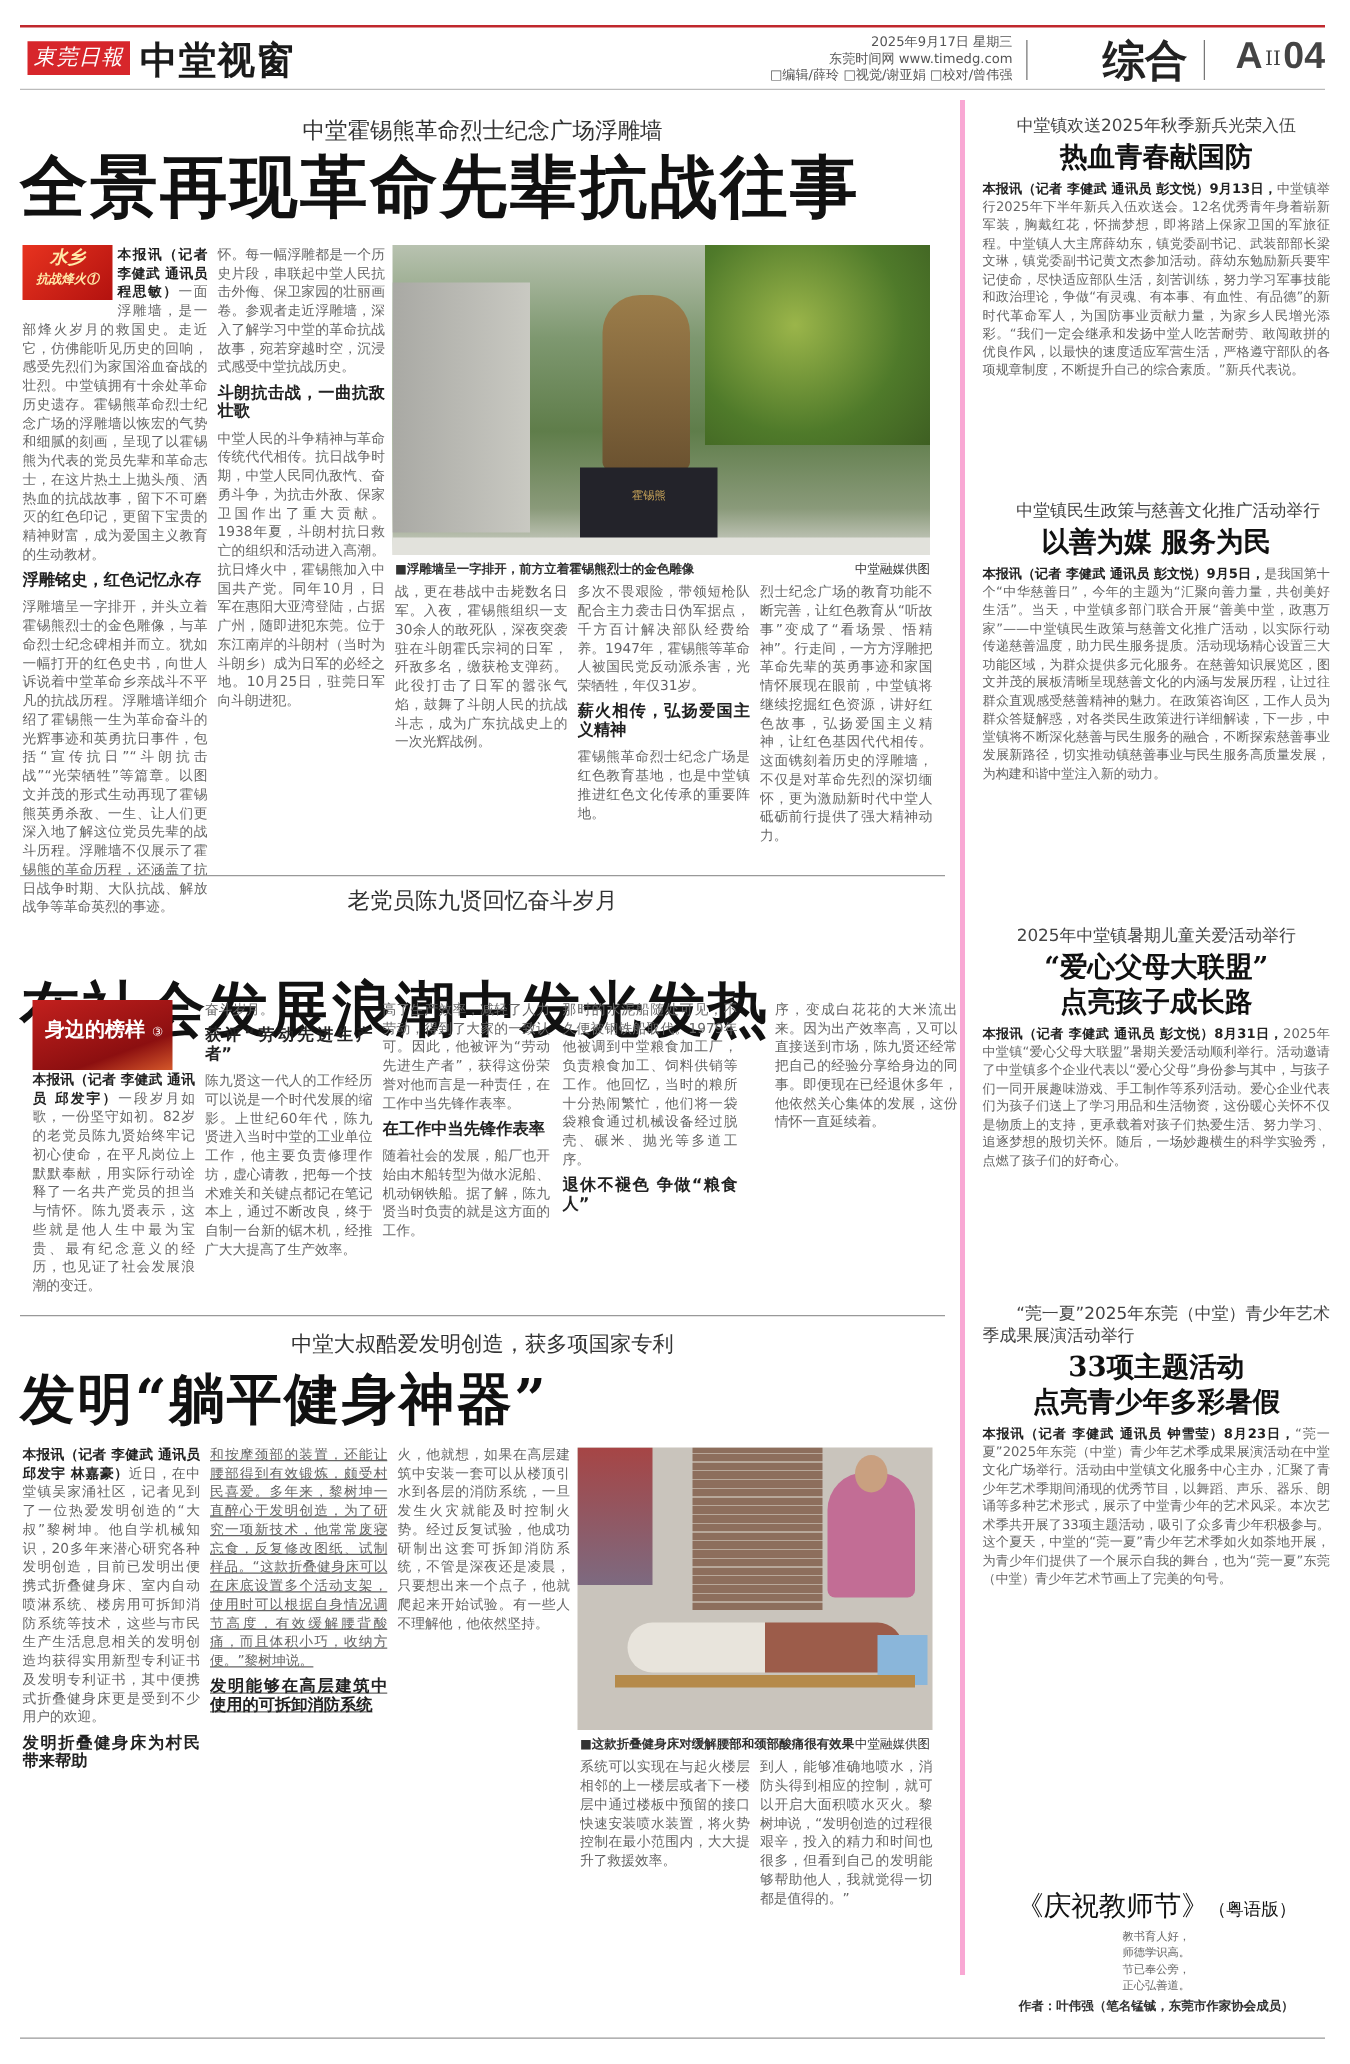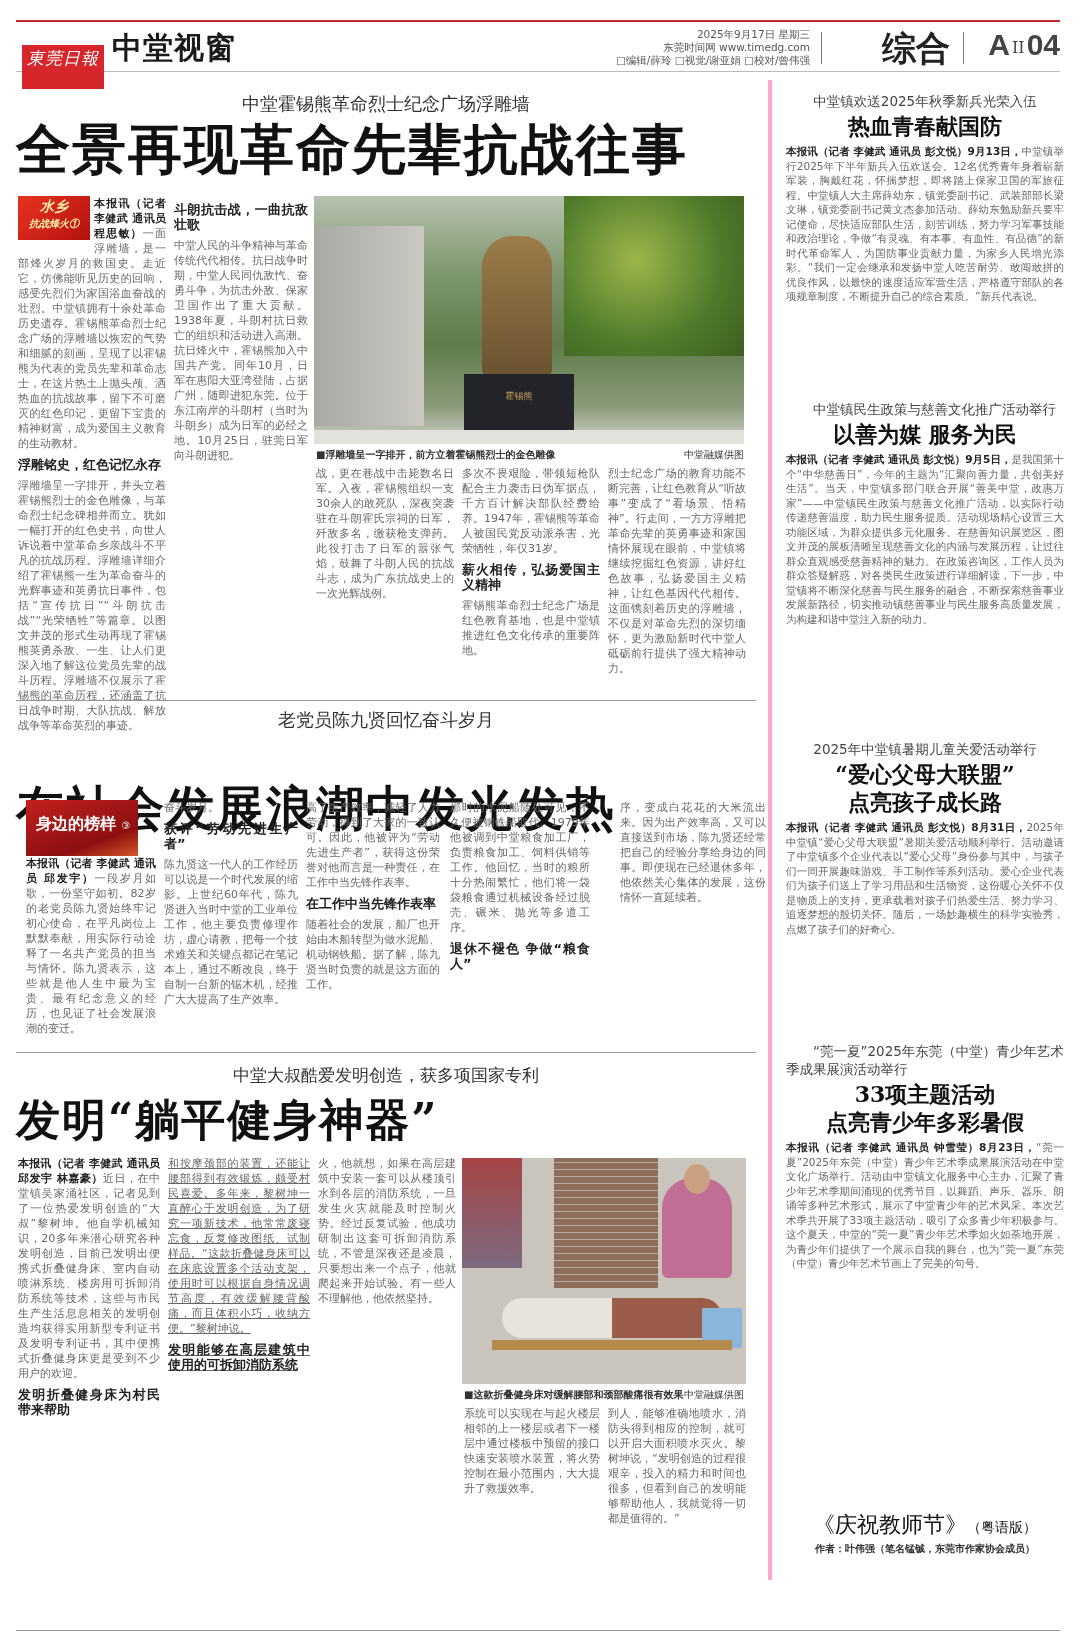--- a/index.html
+++ b/index.html
@@ -1,18 +1,18 @@
 <!DOCTYPE html>
 <html><head>
 <meta charset="utf-8">
 <style>
   * { margin: 0; padding: 0; box-sizing: border-box; }
   body { width: 1080px; height: 1651px; background: #ffffff; font-family: "DejaVu Sans", sans-serif; color: #222; overflow: hidden; position: relative; }
   .masthead { position: absolute; left: 16px; right: 20px; top: 20px; height: 52px; border-top: 2px solid #c0282d; border-bottom: 1px solid #bbb; }
-  .logo { position: absolute; left: 6px; top: 11px; width: 82px; height: 44px; background: #d7262b; color: #fff; font-family: "DejaVu Serif", serif; font-size: 17px; line-height: 27px; text-align: center; font-style: italic; letter-spacing: 1px; margin-top: 12px; }
+  .logo { position: absolute; left: 6px; top: 11px; width: 82px; height: 27px; background: #d7262b; color: #fff; font-family: "DejaVu Serif", serif; font-size: 17px; line-height: 27px; text-align: center; font-style: italic; letter-spacing: 1px; }
   .section-name { position: absolute; left: 96px; top: 6px; font-size: 30px; font-weight: bold; color: #1a1a1a; letter-spacing: 1px; }
   .meta { position: absolute; right: 250px; top: 6px; text-align: right; font-size: 10.5px; line-height: 13px; color: #555; }
   .vbar { position: absolute; top: 10px; width: 1px; height: 32px; background: #777; }
   .page-cat { position: absolute; right: 110px; top: 4px; font-size: 34px; font-weight: bold; color: #222; }
   .page-num { position: absolute; right: 0; top: 6px; font-size: 30px; font-weight: bold; color: #444; font-family: "Liberation Sans", sans-serif; }
   .page-num small { font-size: 16px; font-weight: normal; font-family: "DejaVu Serif", serif; vertical-align: middle; margin: 0 2px; }
   .sidebar { position: absolute; left: 768px; top: 80px; width: 296px; border-left: 4px solid #f9a8d4; padding-left: 14px; height: 1500px; }
 
   .subtitle { text-align: center; font-size: 18px; color: #333; }
   .headline { text-align: left; font-family: "DejaVu Serif", serif; font-weight: bold; color: #111; letter-spacing: 2px; }
@@ -58,20 +58,21 @@
 </div>
 
 <div class="col body-text" style="left:18px;top:196px;width:148px;height:560px;">
   <div style="float:left;width:76px;height:46px;"></div>
   <b>本报讯（记者 李健武 通讯员 程思敏）</b><span>一面浮雕墙，是一部烽火岁月的救国史。走近它，仿佛能听见历史的回响，感受先烈们为家国浴血奋战的壮烈。中堂镇拥有十余处革命历史遗存。霍锡熊革命烈士纪念广场的浮雕墙以恢宏的气势和细腻的刻画，呈现了以霍锡熊为代表的党员先辈和革命志士，在这片热土上抛头颅、洒热血的抗战故事，留下不可磨灭的红色印记，更留下宝贵的精神财富，成为爱国主义教育的生动教材。</span>
   <div class="sub-head">浮雕铭史，红色记忆永存</div>
   <span>浮雕墙呈一字排开，并头立着霍锡熊烈士的金色雕像，与革命烈士纪念碑相并而立。犹如一幅打开的红色史书，向世人诉说着中堂革命乡亲战斗不平凡的抗战历程。浮雕墙详细介绍了霍锡熊一生为革命奋斗的光辉事迹和英勇抗日事件，包括“宣传抗日”“斗朗抗击战”“光荣牺牲”等篇章。以图文并茂的形式生动再现了霍锡熊英勇杀敌、一生、让人们更深入地了解这位党员先辈的战斗历程。浮雕墙不仅展示了霍锡熊的革命历程，还涵盖了抗日战争时期、大队抗战、解放战争等革命英烈的事迹。</span>
 </div>
 
 <div class="col body-text" style="left:174px;top:196px;width:134px;height:560px;">
+  <span>怀。每一幅浮雕都是一个历史片段，串联起中堂人民抗击外侮、保卫家园的壮丽画卷。参观者走近浮雕墙，深入了解学习中堂的革命抗战故事，宛若穿越时空，沉浸式感受中堂抗战历史。</span>
   <div class="sub-head">斗朗抗击战，一曲抗敌壮歌</div>
   <span>中堂人民的斗争精神与革命传统代代相传。抗日战争时期，中堂人民同仇敌忾、奋勇斗争，为抗击外敌、保家卫国作出了重大贡献。1938年夏，斗朗村抗日救亡的组织和活动进入高潮。抗日烽火中，霍锡熊加入中国共产党。同年10月，日军在惠阳大亚湾登陆，占据广州，随即进犯东莞。位于东江南岸的斗朗村（当时为斗朗乡）成为日军的必经之地。10月25日，驻莞日军向斗朗进犯。</span>
 </div>
 
 <div class="img" style="left:314px;top:196px;width:430px;height:248px;background:linear-gradient(180deg,#b8c2b0 0%,#7e9870 30%,#5f7d4a 60%,#8a9a7a 85%,#d6d6d0 100%);">
   <div style="position:absolute;left:0;top:30px;width:110px;height:200px;background:linear-gradient(90deg,#a9a9a4,#c9c9c2);"></div>
   <div style="position:absolute;left:250px;top:0;width:180px;height:160px;background:radial-gradient(circle at 40% 40%,#9bb54a,#4f7a2a 60%,#3e5f22);"></div>
   <div style="position:absolute;left:168px;top:40px;width:70px;height:140px;background:linear-gradient(180deg,#9c7d4a,#6b5230);border-radius:30px 30px 6px 6px;"></div>
   <div style="position:absolute;left:150px;top:178px;width:110px;height:58px;background:#23232a;">
     <div style="margin:16px auto 0;width:60px;font-size:9px;color:#c9a55a;text-align:center;">霍锡熊</div>
@@ -188,17 +189,23 @@
       <div>33项主题活动</div>
       <div>点亮青少年多彩暑假</div>
     </div>
     <div class="side-body"><b>本报讯（记者 李健武 通讯员 钟雪莹）8月23日，</b><span>“莞一夏”2025年东莞（中堂）青少年艺术季成果展演活动在中堂文化广场举行。活动由中堂镇文化服务中心主办，汇聚了青少年艺术季期间涌现的优秀节目，以舞蹈、声乐、器乐、朗诵等多种艺术形式，展示了中堂青少年的艺术风采。本次艺术季共开展了33项主题活动，吸引了众多青少年积极参与。这个夏天，中堂的“莞一夏”青少年艺术季如火如荼地开展，为青少年们提供了一个展示自我的舞台，也为“莞一夏”东莞（中堂）青少年艺术节画上了完美的句号。</span></div>
   </div>
 
   <div class="side-block" style="top:1430px;text-align:center;">
     <div style="font-family:'DejaVu Serif',serif;font-size:22px;color:#111;">
       <span>《庆祝教师节》</span><span style="font-size:14px;margin-top:11px;">（粤语版）</span>
     </div>
+    <div style="font-family:'DejaVu Serif',serif;font-size:9px;line-height:13px;color:#666;margin-top:4px;">
+      <div>教书育人好，</div>
+      <div>师德学识高。</div>
+      <div>节已奉公旁，</div>
+      <div>正心弘善道。</div>
+    </div>
     <div style="font-size:10px;font-weight:bold;color:#333;margin-top:2px;">作者：叶伟强（笔名锰铖，东莞市作家协会成员）</div>
   </div>
 </div>
 
 <div style="position:absolute;left:16px;right:20px;top:1630px;height:1px;background:#999;"></div>
 
 </body></html>

